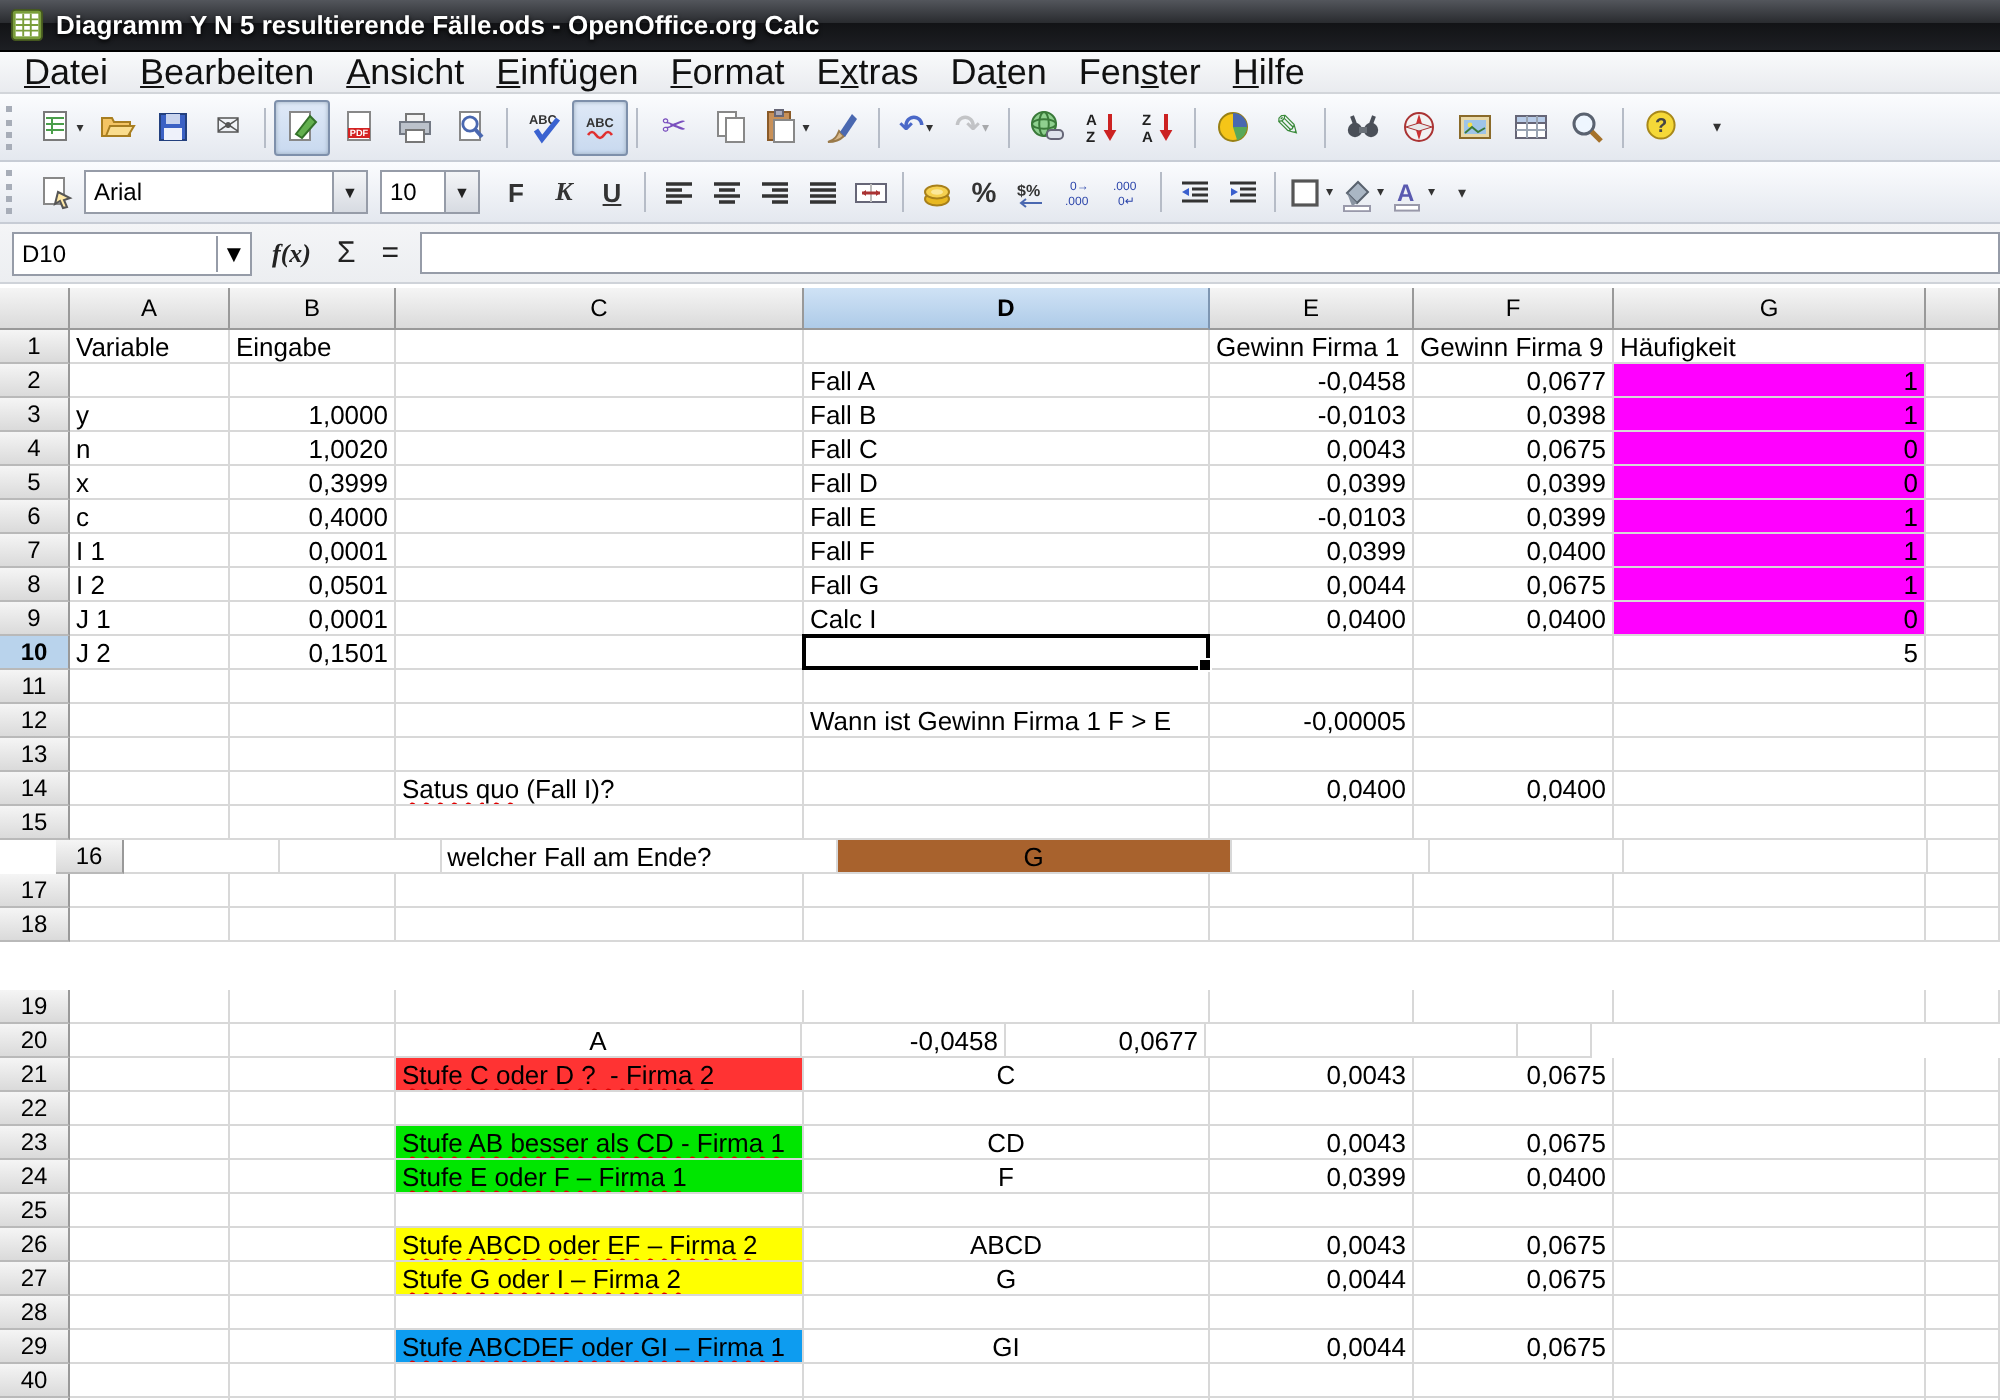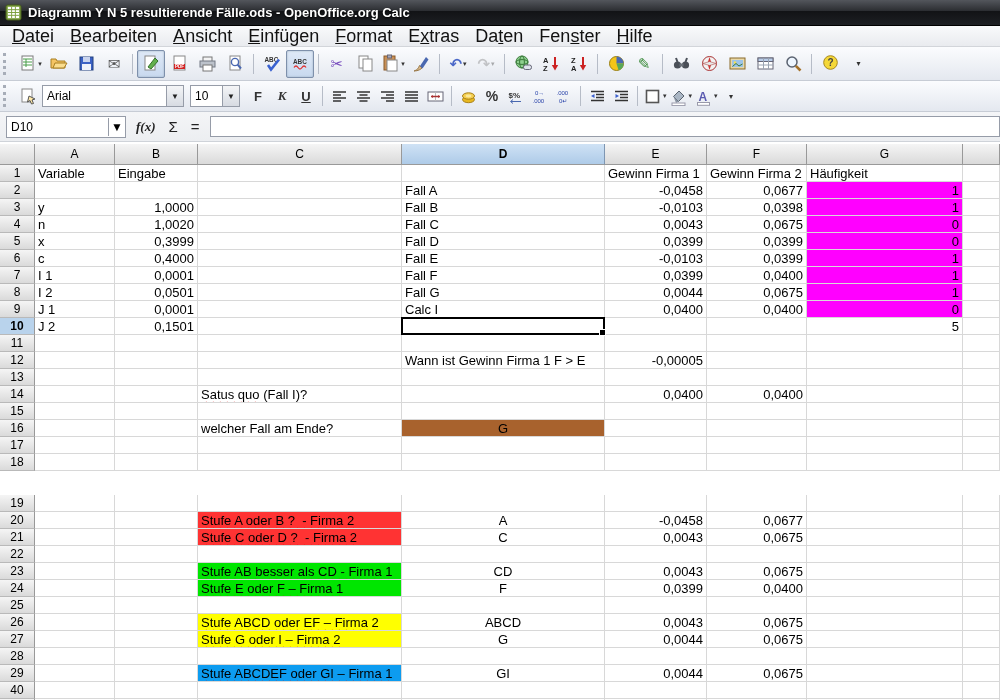--- a/index.html
+++ b/index.html
@@ -517,21 +517,21 @@
       <div class="ch" style="width: 156px; height: 21px;">G</div>
       <div class="ch" style="width: 37px; height: 21px;"></div>
     </div>
     <div class="row" style="height: 17px;">
       <div class="rh" style="width: 35px;">1</div>
       <div class="cell al-l" style="width: 80px;"><span>Variable</span></div>
       <div class="cell al-l" style="width: 83px;"><span>Eingabe</span></div>
       <div class="cell al-l" style="width: 204px;"></div>
       <div class="cell al-l" style="width: 203px;"></div>
       <div class="cell al-l" style="width: 102px;"><span>Gewinn Firma 1</span></div>
-      <div class="cell al-l" style="width: 100px;"><span>Gewinn Firma 2</span></div>
+      <div class="cell al-l" style="width: 100px;"><span>Gewinn Firma 9</span></div>
       <div class="cell al-l" style="width: 156px;"><span>Häufigkeit</span></div>
       <div class="cell al-l" style="width: 37px;"></div>
     </div>
     <div class="row" style="height: 17px;">
       <div class="rh" style="width: 35px;">2</div>
       <div class="cell al-l" style="width: 80px;"></div>
       <div class="cell al-l" style="width: 83px;"></div>
       <div class="cell al-l" style="width: 204px;"></div>
       <div class="cell al-l" style="width: 203px;"><span>Fall A</span></div>
       <div class="cell al-r" style="width: 102px;"><span>-0,0458</span></div>
@@ -676,21 +676,21 @@
       <div class="cell al-l" style="width: 80px;"></div>
       <div class="cell al-l" style="width: 83px;"></div>
       <div class="cell al-l" style="width: 204px;"></div>
       <div class="cell al-l" style="width: 203px;"></div>
       <div class="cell al-l" style="width: 102px;"></div>
       <div class="cell al-l" style="width: 100px;"></div>
       <div class="cell al-l" style="width: 156px;"></div>
       <div class="cell al-l" style="width: 37px;"></div>
     </div>
     <div class="row" style="height: 17px;">
-      <div class="rh" style="width: 35px;">16</div>
+      <div class="rh" style="width: 35px; margin-left: 28px;">16</div>
       <div class="cell al-l" style="width: 80px;"></div>
       <div class="cell al-l" style="width: 83px;"></div>
       <div class="cell al-l" style="width: 204px;"><span>welcher Fall am Ende?</span></div>
       <div class="cell al-c" style="width: 203px; background: rgb(168, 98, 45);"><span>G</span></div>
       <div class="cell al-l" style="width: 102px;"></div>
       <div class="cell al-l" style="width: 100px;"></div>
       <div class="cell al-l" style="width: 156px;"></div>
       <div class="cell al-l" style="width: 37px;"></div>
     </div>
     <div class="row" style="height: 17px;">
@@ -723,21 +723,20 @@
       <div class="cell al-l" style="width: 203px;"></div>
       <div class="cell al-l" style="width: 102px;"></div>
       <div class="cell al-l" style="width: 100px;"></div>
       <div class="cell al-l" style="width: 156px;"></div>
       <div class="cell al-l" style="width: 37px;"></div>
     </div>
     <div class="row" style="height: 17px;">
       <div class="rh" style="width: 35px;">20</div>
       <div class="cell al-l" style="width: 80px;"></div>
       <div class="cell al-l" style="width: 83px;"></div>
-      <div class="cell al-l" style="width: 204px; background: rgb(255, 51, 51);"><span class="sq">Stufe A oder B ?  - Firma 2</span></div>
       <div class="cell al-c" style="width: 203px;"><span>A</span></div>
       <div class="cell al-r" style="width: 102px;"><span>-0,0458</span></div>
       <div class="cell al-r" style="width: 100px;"><span>0,0677</span></div>
       <div class="cell al-l" style="width: 156px;"></div>
       <div class="cell al-l" style="width: 37px;"></div>
     </div>
     <div class="row" style="height: 17px;">
       <div class="rh" style="width: 35px;">21</div>
       <div class="cell al-l" style="width: 80px;"></div>
       <div class="cell al-l" style="width: 83px;"></div>

